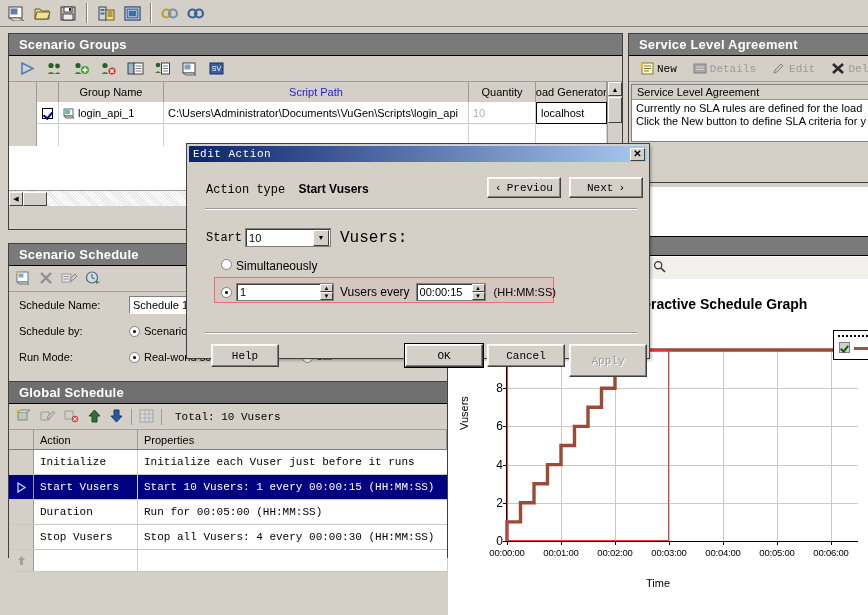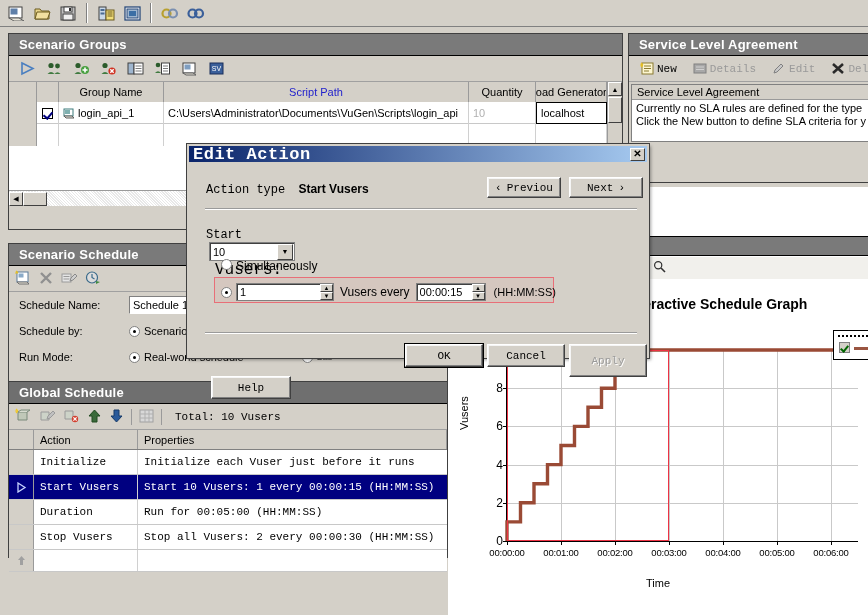--- a/index.html
+++ b/index.html
@@ -160,21 +160,21 @@
   #edit-dialog {
     position:absolute; left:187px; top:144px; width:462px; height:214px;
     background:#d4d0c8; border:2px solid #d4d0c8;
     box-shadow: 1px 1px 0 #404040, 2px 2px 3px rgba(0,0,0,0.35);
     outline:1px solid #404040;
   }
   #dlg-titlebar {
     height:16px; display:flex; align-items:center; justify-content:space-between;
     background:linear-gradient(to right,#0a246a,#a6caf0); padding:0 2px 0 4px;
   }
-  #dlg-title { color:#fff; font-weight:bold; font-size:17px;
+  #dlg-title { color:#fff; font-weight:normal; font-size:11px;
     font-family:"Liberation Mono", monospace; letter-spacing:0.5px; }
   #dlg-close {
     width:15px; height:13px; background:#d4d0c8;
     border:1px solid #fff; border-right-color:#404040; border-bottom-color:#404040;
     display:flex; align-items:center; justify-content:center;
     font-size:10px; font-weight:bold; line-height:1; cursor:pointer;
   }
   .dlg-btn {
     background:#d4d0c8; border:1px solid #fff; border-right-color:#404040; border-bottom-color:#404040;
     box-shadow: inset -1px -1px 0 #808080, inset 1px 1px 0 #f5f5f5;
@@ -398,21 +398,21 @@
       <div class="sla-btn disabled">
         <svg width="14" height="13" viewBox="0 0 14 13">
             <path d="M2 2 L12 11 M12 2 L2 11" stroke="#2a2a2a" stroke-width="2.6"></path>
           </svg>
         <span class="lbl">Delete</span>
       </div>
     </div>
     <div class="sla-body">
       <div class="sla-hdr">Service Level Agreement</div>
       <div class="sla-txt">
-        <div>Currently no SLA rules are defined for the type</div>
+        <div>Currently no SLA rules are defined for the load</div>
         <div>Click the New button to define SLA criteria for y</div>
       </div>
     </div>
   </div>
 
   <div id="graph-area"></div>
   <div id="graph-titlebar"></div>
   <div id="graph-toolbar">
     <span style="display:inline-block;margin:3px 0 0 5px;">
       <svg width="13" height="13" viewBox="0 0 13 13">
@@ -594,21 +594,21 @@
       <div class="c" style="flex:1;">Start 10 Vusers: 1 every 00:00:15  (HH:MM:SS)</div>
     </div>
     <div class="gs-row">
       <div class="c c0" style="width:25px;"></div>
       <div class="c c1" style="width:104px;">Duration</div>
       <div class="c" style="flex:1;">Run for 00:05:00  (HH:MM:SS)</div>
     </div>
     <div class="gs-row">
       <div class="c c0" style="width:25px;"></div>
       <div class="c c1" style="width:104px;">Stop Vusers</div>
-      <div class="c" style="flex:1;">Stop all Vusers: 2 every 00:00:30  (HH:MM:SS)</div>
+      <div class="c" style="flex:1;">Stop all Vusers: 4 every 00:00:30  (HH:MM:SS)</div>
     </div>
     <div class="gs-row" style="height:22px;">
       <div class="c c0" style="width:25px;">
         <svg width="9" height="11" viewBox="0 0 9 11">
             <path d="M4.5 1 L8 5 H6 V10 H3 V5 H1 Z" fill="#a0a0a0"></path>
           </svg>
       </div>
       <div class="c c1" style="width:104px;"></div>
       <div class="c" style="flex:1;"></div>
     </div>
@@ -631,21 +631,21 @@
         <span>‹</span>
         <span>Previou</span>
       </div>
       <div class="dlg-btn" style="position:absolute; left:380px; top:15px; width:74px; height:21px;">
         <span>Next</span>
         <span>›</span>
       </div>
 
       <div class="hr" style="position:absolute; left:16px; top:46px; width:432px;"></div>
 
-      <div style="position:absolute; left:17px; top:66px; display:flex; align-items:flex-start;flex-direction:column;">
+      <div style="position:absolute; left:17px; top:66px; display:flex; align-items:center;">
         <span style="font-family:'Liberation Mono',monospace; font-size:12px;">Start</span>
         <span class="combo" style="width:86px; height:19px; margin-left:3px; padding-left:3px;">
           <span>10</span>
           <span class="combo-arrow">▼</span>
         </span>
         <span style="font-family:'Liberation Mono',monospace; font-size:16px; margin-left:9px;">Vusers:</span>
       </div>
 
       <div style="position:absolute; left:32px; top:97px; display:flex; align-items:flex-start;">
         <span class="radio"></span>
@@ -668,20 +668,20 @@
           <span class="spin" style="margin-left:auto;">
             <div>▲</div>
             <div>▼</div>
           </span>
         </span>
         <span style="font-size:11px; margin-left:8px;">(HH:MM:SS)</span>
       </div>
 
       <div class="hr" style="position:absolute; left:16px; top:170px; width:432px;"></div>
 
-      <div class="dlg-btn" style="position:absolute; left:22px; top:182px; width:80px; height:23px;margin-top:32px;">Help</div>
+      <div class="dlg-btn" style="position:absolute; left:22px; top:182px; width:68px; height:23px;">Help</div>
       <div class="dlg-btn default" style="position:absolute; left:216px; top:182px; width:78px; height:23px;">OK</div>
       <div class="dlg-btn" style="position:absolute; left:298px; top:182px; width:78px; height:23px;">Cancel</div>
       <div class="dlg-btn disabled" style="position:absolute; left:380px; top:182px; width:78px; height:33px;">Apply</div>
     </div>
   </div>
 
 </div>
 
 </body></html>

